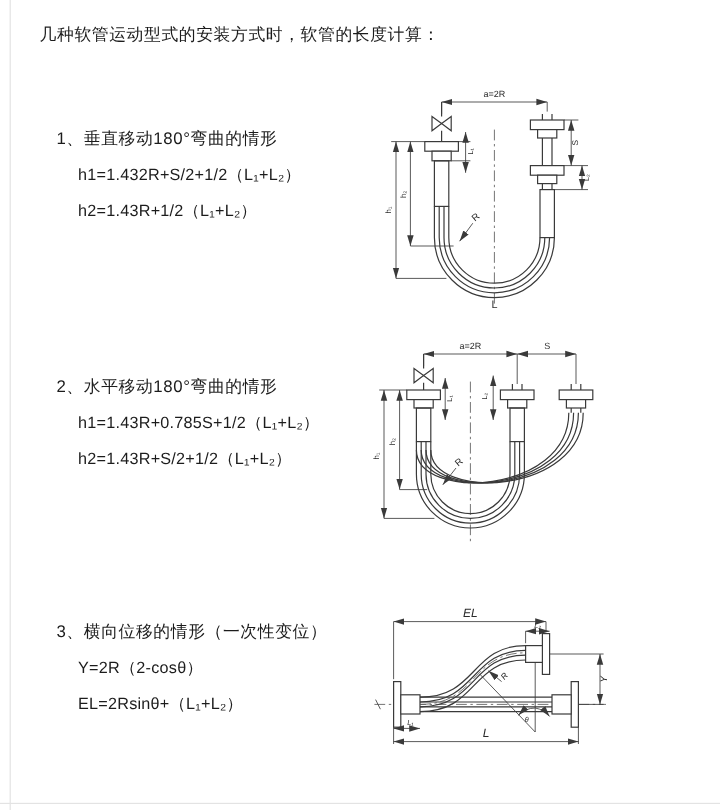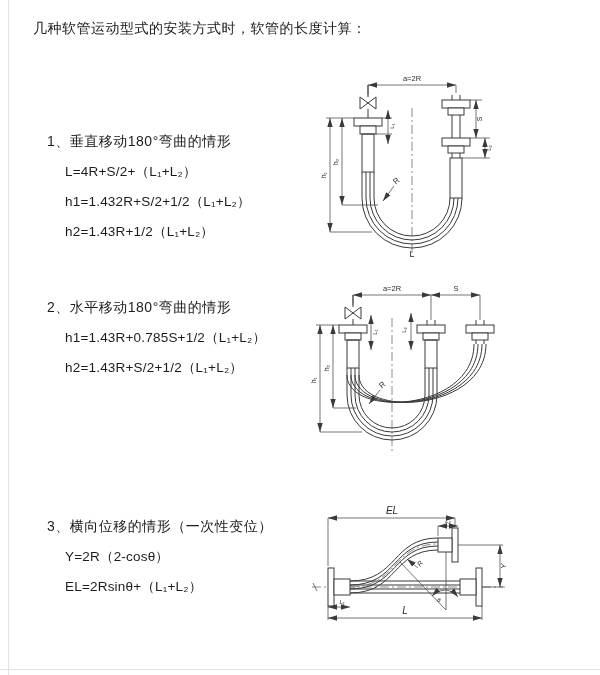--- a/index.html
+++ b/index.html
@@ -2,21 +2,21 @@
 <html><head>
 <meta charset="utf-8">
 <style>
   html,body{margin:0;padding:0;background:#f4f4f4;}
   .page{position:relative;width:600px;height:675px;background:#ffffff;overflow:hidden;
         font-family:"Liberation Sans","DejaVu Sans",sans-serif;color:#1c1c1c;}
   .edge-l{position:absolute;left:8px;top:0;width:1px;height:675px;background:#e3e3e3;}
   .edge-b{position:absolute;left:0;top:669px;width:600px;height:1px;background:#e3e3e3;}
   .title{position:absolute;left:33px;top:20px;font-size:14px;font-weight:500;letter-spacing:.5px;}
   .section{position:absolute;left:47px;}
-  .s1{top:106px;margin-top:26px;} .s2{top:298px;} .s3{top:517px;}
+  .s1{top:106px;} .s2{top:313px;} .s3{top:517px;}
   .heading{font-size:14px;font-weight:500;letter-spacing:.5px;line-height:19px;}
   .formula{margin:11px 0 0 18px;font-size:13.5px;line-height:19px;letter-spacing:.2px;}
   .diag{position:absolute;}
   .d1{left:310px;top:70px;} .d2{left:308px;top:280px;} .d3{left:300px;top:500px;font-style:italic;}
   svg{display:block;}
   svg text{font-family:"Liberation Sans","DejaVu Sans",sans-serif;fill:#2b2b2b;}
   .obj{stroke:#3a3a3a;stroke-width:1;fill:none;}
   .objf{stroke:#3a3a3a;stroke-width:1;fill:#ffffff;}
   .dim{stroke:#3a3a3a;stroke-width:.7;fill:none;}
   .cl{stroke:#5a5a5a;stroke-width:.7;fill:none;stroke-dasharray:9 3 2 3;}
@@ -25,21 +25,20 @@
 <body>
 
 <div class="page">
   <div class="edge-l"></div>
   <div class="edge-b"></div>
 
   <div class="title">几种软管运动型式的安装方式时，软管的长度计算：</div>
 
   <div class="section s1">
     <div class="heading">1、垂直移动180°弯曲的情形</div>
-    <div class="formula">L=4R+S/2+（L₁+L₂）</div>
     <div class="formula">h1=1.432R+S/2+1/2（L₁+L₂）</div>
     <div class="formula">h2=1.43R+1/2（L₁+L₂）</div>
   </div>
 
   <div class="section s2">
     <div class="heading">2、水平移动180°弯曲的情形</div>
     <div class="formula">h1=1.43R+0.785S+1/2（L₁+L₂）</div>
     <div class="formula">h2=1.43R+S/2+1/2（L₁+L₂）</div>
   </div>
 

